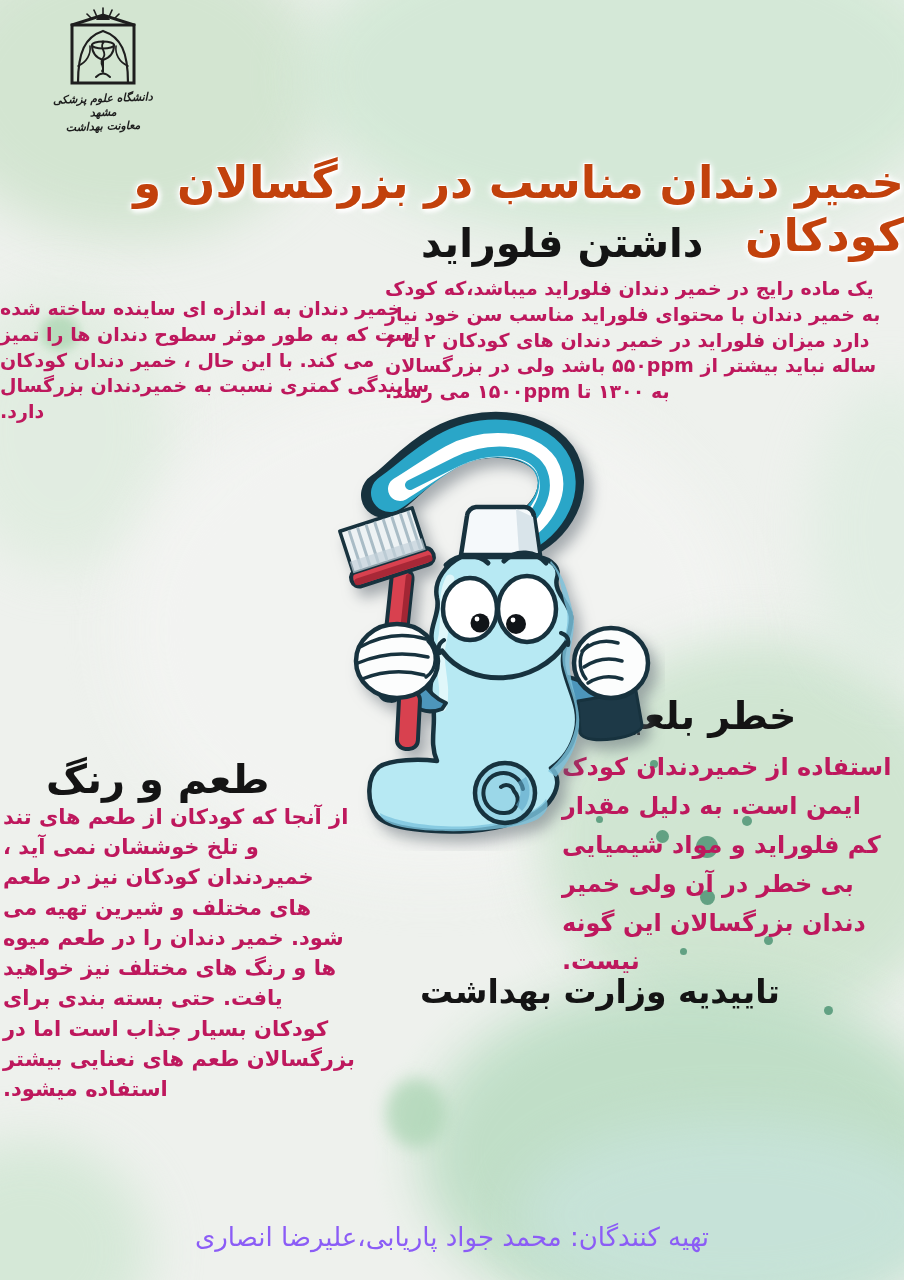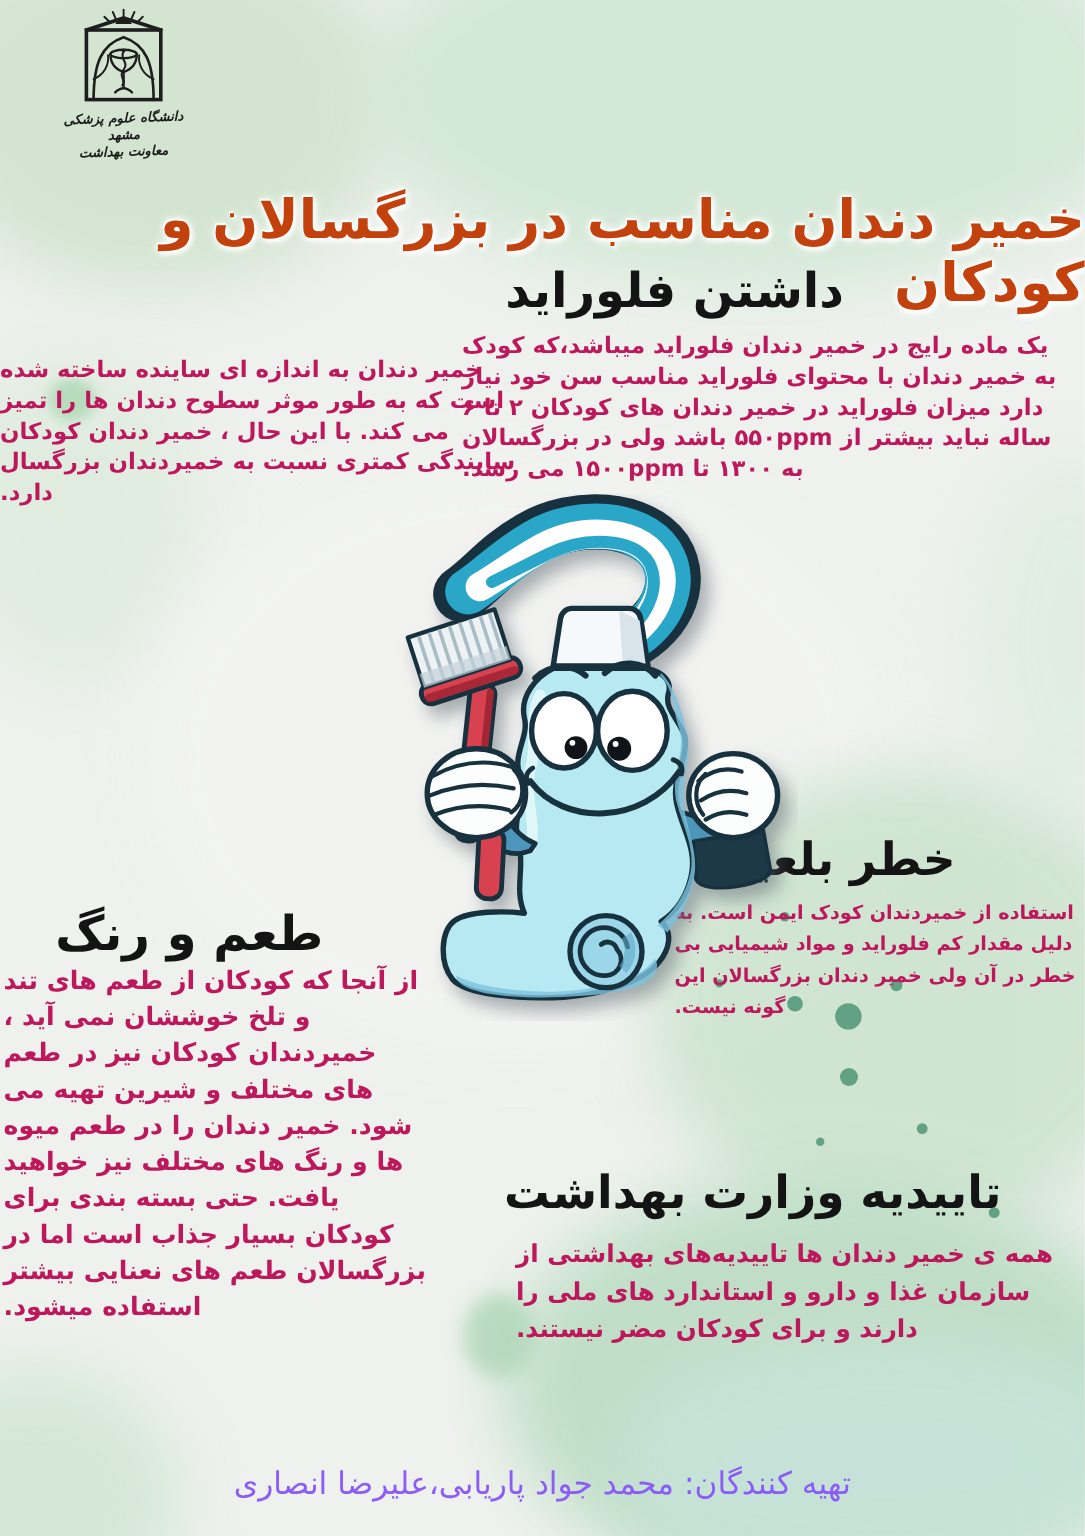--- a/index.html
+++ b/index.html
@@ -34,26 +34,26 @@
   .section h2{margin:0;font-weight:bold;color:#141414;position:relative;}
   .section p{margin:0;font-weight:bold;color:#be185d;}
   .sec-fluoride{left:385px;top:220px;width:512px;}
   .sec-fluoride h2{font-size:40px;left:36px;margin-bottom:10px;}
   .sec-fluoride p{font-size:19px;line-height:1.36;}
   .sec-abrasive{left:0px;top:296px;width:440px;}
   .sec-abrasive h2{font-size:40px;left:45px;margin-bottom:12px;}
   .sec-abrasive p{font-size:19px;line-height:1.36;}
   .sec-swallow{left:562px;top:694px;width:338px;}
   .sec-swallow h2{font-size:38px;left:12px;margin-bottom:10px;}
-  .sec-swallow p{font-size:16px;line-height:1.62;}
+  .sec-swallow p{font-size:24px;line-height:1.62;}
   .sec-taste{left:3px;top:756px;width:352px;}
   .sec-taste h2{font-size:40px;left:43px;}
   .sec-taste p{font-size:21px;line-height:1.44;}
   .sec-approval{left:430px;top:972px;width:472px;}
-  .sec-approval h2{font-size:38px;left:-10px;margin-bottom:14px;}
+  .sec-approval h2{font-size:33px;left:-10px;}
   .sec-approval p{font-size:20.5px;line-height:1.5;}
   
   .footer{position:absolute;left:0;top:1222px;width:100%;text-align:center;direction:rtl;
           font-size:26px;color:#8b5cf6;}
   
   .mascot{position:absolute;left:320px;top:411px;width:345px;height:440px;}
 </style>
 </head>
 <body>
 
@@ -129,21 +129,20 @@
     <p>استفاده از خمیردندان کودک ایمن است. به دلیل مقدار کم فلوراید و مواد شیمیایی بی خطر در آن ولی خمیر دندان بزرگسالان این گونه نیست.</p>
   </div>
 
   <div class="section sec-taste">
     <h2>طعم و رنگ</h2>
     <p>از آنجا که کودکان از طعم های تند و تلخ خوششان نمی آید ، خمیردندان کودکان نیز در طعم های مختلف و شیرین تهیه می شود. خمیر دندان را در طعم میوه ها و رنگ های مختلف نیز خواهید یافت. حتی بسته بندی برای کودکان بسیار جذاب است اما در بزرگسالان طعم های نعنایی بیشتر استفاده میشود.</p>
   </div>
 
   <div class="section sec-approval">
     <h2>تاییدیه وزارت بهداشت</h2>
-    <p>همه ی خمیر دندان ها تاییدیه‌های بهداشتی از سازمان غذا و دارو و استاندارد های ملی را دارند و برای کودکان مضر نیستند.</p>
   </div>
 
   <svg class="mascot" viewBox="0 0 345 440">
     <g stroke-linecap="round" stroke-linejoin="round" style="filter:drop-shadow(7px 9px 7px rgba(90,100,110,.5));">
 
       <g>
         <path d="M196 128 C234 112 252 76 234 48 C214 20 160 16 122 38 C94 54 82 72 64 84" fill="none" stroke="#17323e" stroke-width="46"></path>
         <path d="M196 126 C230 110 247 76 230 50 C212 24 162 20 126 41 C100 56 86 72 70 82" fill="none" stroke="#2aa6c8" stroke-width="38"></path>
         <path d="M195 124 C224 108 240 78 226 54 C210 30 164 28 131 46 C108 59 94 70 80 78" fill="none" stroke="#ffffff" stroke-width="24"></path>
         <path d="M194 122 C218 106 232 80 221 58 C208 36 166 36 136 51 C116 61 102 68 90 74" fill="none" stroke="#2aa6c8" stroke-width="10"></path>

